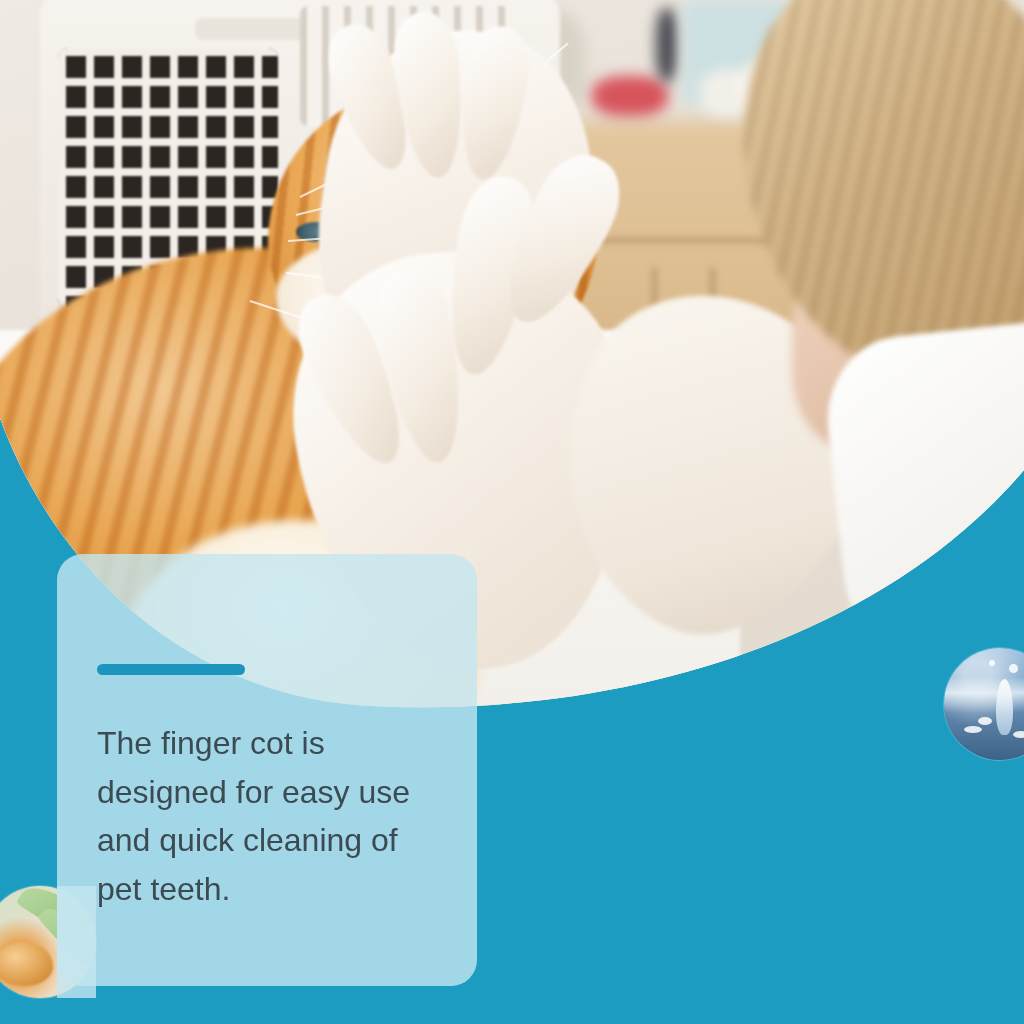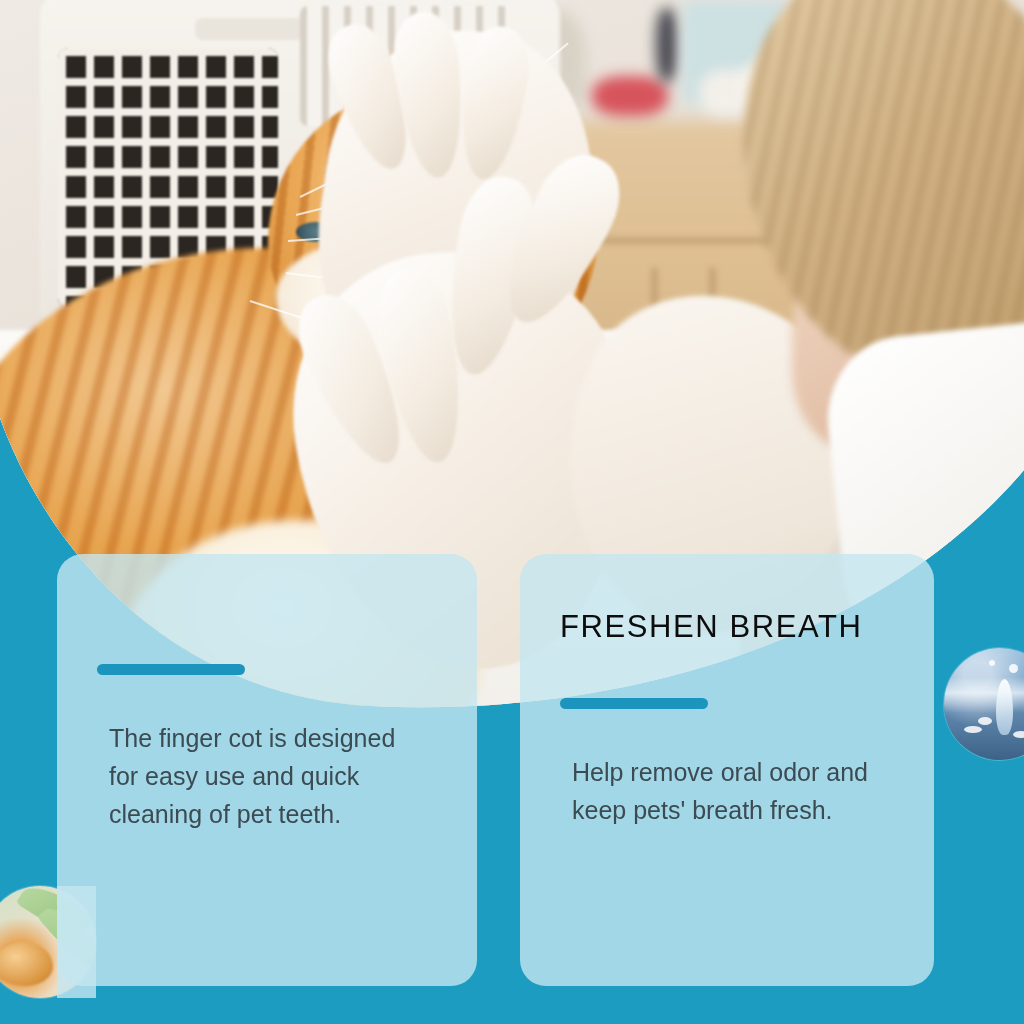--- a/index.html
+++ b/index.html
@@ -271,22 +271,22 @@
     white-space: nowrap;
   }
   .accent-bar {
     margin-top: 54px;
     width: 148px;
     height: 11px;
     border-radius: 6px;
     background: #1b95bd;
   }
   .card-body {
-    margin: 44px 0 0 12px;
-    font-size: 25px;
+    margin: 44px 0 0 0;
+    font-size: 32px;
     line-height: 1.52;
     color: #3c4a52;
     font-weight: 400;
     max-width: 318px;
   }
 
   
   .deco-circle {
     position: absolute;
     border-radius: 50%;
@@ -413,25 +413,20 @@
     <div class="leaf" style="left:30%;top:8%;width:74px;height:30px;transform:rotate(32deg);"></div>
     <div class="leaf" style="left:44%;top:36%;width:82px;height:26px;transform:rotate(48deg);"></div>
     <div class="bulb"></div>
   </div>
 
   <div class="card left">
     <div class="accent-bar"></div>
     <p class="card-body">The finger cot is designed for easy use and quick cleaning of pet teeth.</p>
   </div>
 
-  <div class="card right">
-    <h2 class="card-title">FRESHEN BREATH</h2>
-    <div class="accent-bar"></div>
-    <p class="card-body">Help remove oral odor and keep pets' breath fresh.</p>
-  </div>
 
   <div class="deco-herb-overlay"></div>
 
   <div class="deco-circle deco-water">
     <div class="splash"></div>
     <div class="drop" style="left:58%;top:14%;width:9px;height:9px;"></div>
     <div class="drop" style="left:71%;top:19%;width:7px;height:7px;"></div>
     <div class="drop" style="left:40%;top:11%;width:6px;height:6px;"></div>
     <div class="drop" style="left:30%;top:62%;width:14px;height:8px;"></div>
     <div class="drop" style="left:18%;top:70%;width:18px;height:7px;"></div>

